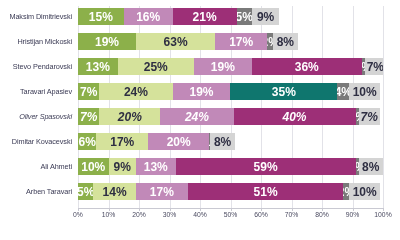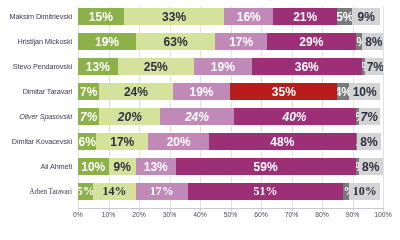--- a/index.html
+++ b/index.html
@@ -130,56 +130,54 @@
       <div class="gridline" style="left: 244px;"></div>
       <div class="gridline" style="left: 274.5px;"></div>
       <div class="gridline" style="left: 305px;"></div>
     </div>
 
   <div class="plot-area">
       <div class="row" style="top: 8px;">
         <div class="row-label">Maksim Dimitrievski</div>
         <div class="bar">
           <div class="seg" style="background: rgb(140, 176, 74); width: 45.75px; flex: 0 0 45.75px;">15%</div>
-          <div class="seg dark-text" style="background: rgb(213, 226, 155); width: 100.65px; flex: 0 0 100.65px;">33%</div>
           <div class="seg" style="background: rgb(193, 137, 184); width: 48.8px; flex: 0 0 48.8px;">16%</div>
           <div class="seg" style="background: rgb(157, 47, 119); width: 64.05px; flex: 0 0 64.05px;">21%</div>
           <div class="seg" style="background: rgb(122, 122, 122); width: 15.25px; flex: 0 0 15.25px;">5%</div>
           <div class="seg dark-text" style="background: rgb(212, 212, 212); width: 27.45px; flex: 0 0 27.45px;">9%</div>
         </div>
       </div>
       <div class="row" style="top: 33px;">
         <div class="row-label">Hristijan Mickoski</div>
         <div class="bar">
           <div class="seg" style="background: rgb(140, 176, 74); width: 57.95px; flex: 0 0 57.95px;">19%</div>
           <div class="seg dark-text" style="background: rgb(213, 226, 155); width: 79.3px; flex: 0 0 79.3px;">63%</div>
           <div class="seg" style="background: rgb(193, 137, 184); width: 51.85px; flex: 0 0 51.85px;">17%</div>
-          <div class="seg" style="background: rgb(157, 47, 119); width: 88.45px; flex: 0 0 88.45px;">29%</div>
           <div class="seg" style="background: rgb(122, 122, 122); width: 6.1px; flex: 0 0 6.1px;">2%</div>
           <div class="seg dark-text" style="background: rgb(212, 212, 212); width: 24.4px; flex: 0 0 24.4px;">8%</div>
         </div>
       </div>
       <div class="row" style="top: 58px;">
         <div class="row-label">Stevo Pendarovski</div>
         <div class="bar">
           <div class="seg" style="background: rgb(140, 176, 74); width: 39.65px; flex: 0 0 39.65px;">13%</div>
           <div class="seg dark-text" style="background: rgb(213, 226, 155); width: 76.25px; flex: 0 0 76.25px;">25%</div>
           <div class="seg" style="background: rgb(193, 137, 184); width: 57.95px; flex: 0 0 57.95px;">19%</div>
           <div class="seg" style="background: rgb(157, 47, 119); width: 109.8px; flex: 0 0 109.8px;">36%</div>
           <div class="seg" style="background: rgb(122, 122, 122); width: 3.05px; flex: 0 0 3.05px;">1%</div>
           <div class="seg dark-text" style="background: rgb(212, 212, 212); width: 21.35px; flex: 0 0 21.35px;">7%</div>
         </div>
       </div>
       <div class="row" style="top: 83px;">
-        <div class="row-label">Dimitar Taravari</div>
+        <div class="row-label">Taravari Apasiev</div>
         <div class="bar">
           <div class="seg" style="background: rgb(140, 176, 74); width: 21.35px; flex: 0 0 21.35px;">7%</div>
           <div class="seg dark-text" style="background: rgb(213, 226, 155); width: 73.2px; flex: 0 0 73.2px;">24%</div>
           <div class="seg" style="background: rgb(193, 137, 184); width: 57.95px; flex: 0 0 57.95px;">19%</div>
-          <div class="seg" style="background: #b91c1c; width: 106.75px; flex: 0 0 106.75px;">35%</div>
+          <div class="seg" style="background: #0f766e; width: 106.75px; flex: 0 0 106.75px;">35%</div>
           <div class="seg" style="background: rgb(122, 122, 122); width: 12.2px; flex: 0 0 12.2px;">4%</div>
           <div class="seg dark-text" style="background: rgb(212, 212, 212); width: 30.5px; flex: 0 0 30.5px;">10%</div>
         </div>
       </div>
       <div class="row" style="top: 108px; font-style: italic;">
         <div class="row-label">Oliver Spasovski</div>
         <div class="bar">
           <div class="seg" style="background: rgb(140, 176, 74); width: 21.35px; flex: 0 0 21.35px;">7%</div>
           <div class="seg dark-text" style="background: rgb(213, 226, 155); width: 61px; flex: 0 0 61px;">20%</div>
           <div class="seg" style="background: rgb(193, 137, 184); width: 73.2px; flex: 0 0 73.2px;">24%</div>
@@ -187,37 +185,36 @@
           <div class="seg" style="background: rgb(122, 122, 122); width: 3.05px; flex: 0 0 3.05px;">1%</div>
           <div class="seg dark-text" style="background: rgb(212, 212, 212); width: 21.35px; flex: 0 0 21.35px;">7%</div>
         </div>
       </div>
       <div class="row" style="top: 133px;">
         <div class="row-label">Dimitar Kovacevski</div>
         <div class="bar">
           <div class="seg" style="background: rgb(140, 176, 74); width: 18.3px; flex: 0 0 18.3px;">6%</div>
           <div class="seg dark-text" style="background: rgb(213, 226, 155); width: 51.85px; flex: 0 0 51.85px;">17%</div>
           <div class="seg" style="background: rgb(193, 137, 184); width: 61px; flex: 0 0 61px;">20%</div>
-          <div class="seg" style="background: rgb(157, 47, 119); width: 146.4px; flex: 0 0 146.4px;">48%</div>
           <div class="seg" style="background: rgb(122, 122, 122); width: 1.22px; flex: 0 0 1.22px;">&lt;1%</div>
           <div class="seg dark-text" style="background: rgb(212, 212, 212); width: 24.4px; flex: 0 0 24.4px;">8%</div>
         </div>
       </div>
       <div class="row" style="top: 158px;">
         <div class="row-label">Ali Ahmeti</div>
         <div class="bar">
           <div class="seg" style="background: rgb(140, 176, 74); width: 30.5px; flex: 0 0 30.5px;">10%</div>
           <div class="seg dark-text" style="background: rgb(213, 226, 155); width: 27.45px; flex: 0 0 27.45px;">9%</div>
           <div class="seg" style="background: rgb(193, 137, 184); width: 39.65px; flex: 0 0 39.65px;">13%</div>
           <div class="seg" style="background: rgb(157, 47, 119); width: 179.95px; flex: 0 0 179.95px;">59%</div>
           <div class="seg" style="background: rgb(122, 122, 122); width: 3.05px; flex: 0 0 3.05px;">1%</div>
           <div class="seg dark-text" style="background: rgb(212, 212, 212); width: 24.4px; flex: 0 0 24.4px;">8%</div>
         </div>
       </div>
-      <div class="row" style="top: 183px; font-family: Liberation Serif, serif;">
+      <div class="row" style="top: 183px;">
         <div class="row-label">Arben Taravari</div>
         <div class="bar">
           <div class="seg" style="background: rgb(140, 176, 74); width: 15.25px; flex: 0 0 15.25px;">5%</div>
           <div class="seg dark-text" style="background: rgb(213, 226, 155); width: 42.7px; flex: 0 0 42.7px;">14%</div>
           <div class="seg" style="background: rgb(193, 137, 184); width: 51.85px; flex: 0 0 51.85px;">17%</div>
           <div class="seg" style="background: rgb(157, 47, 119); width: 155.55px; flex: 0 0 155.55px;">51%</div>
           <div class="seg" style="background: rgb(122, 122, 122); width: 6.1px; flex: 0 0 6.1px;">2%</div>
           <div class="seg dark-text" style="background: rgb(212, 212, 212); width: 30.5px; flex: 0 0 30.5px;">10%</div>
         </div>
       </div>

